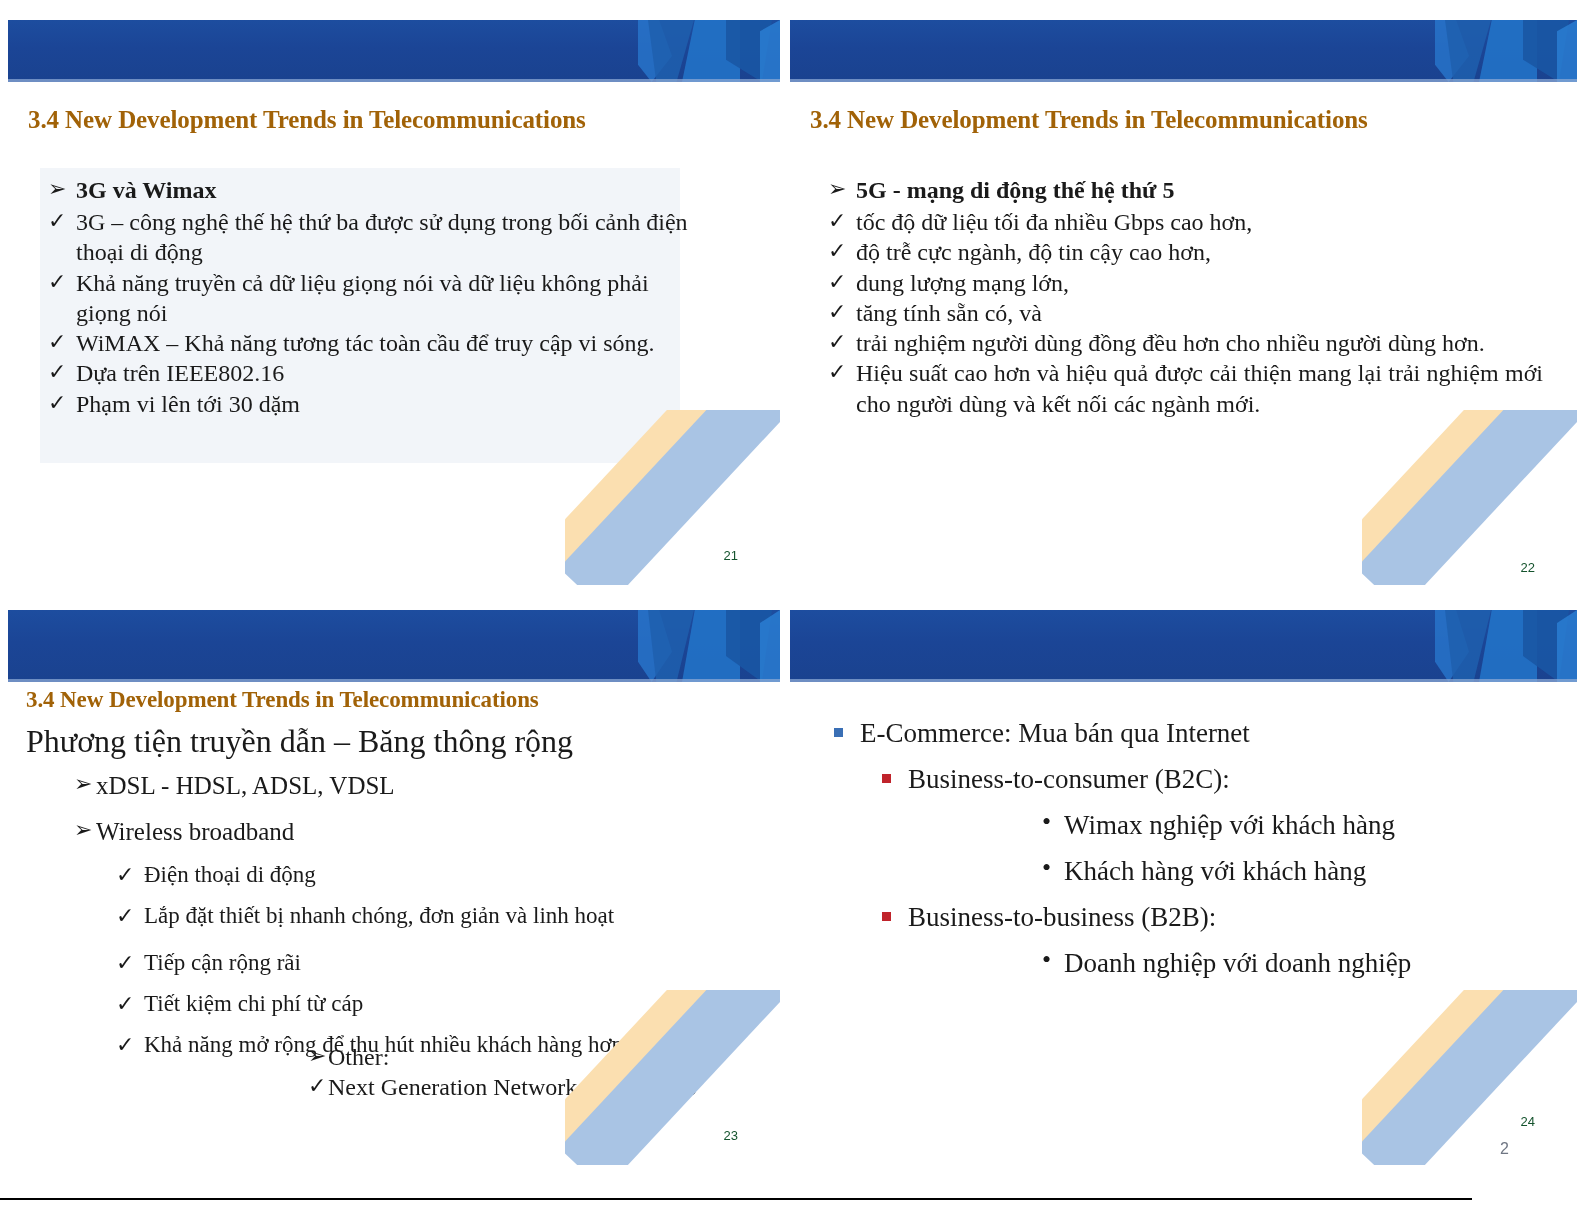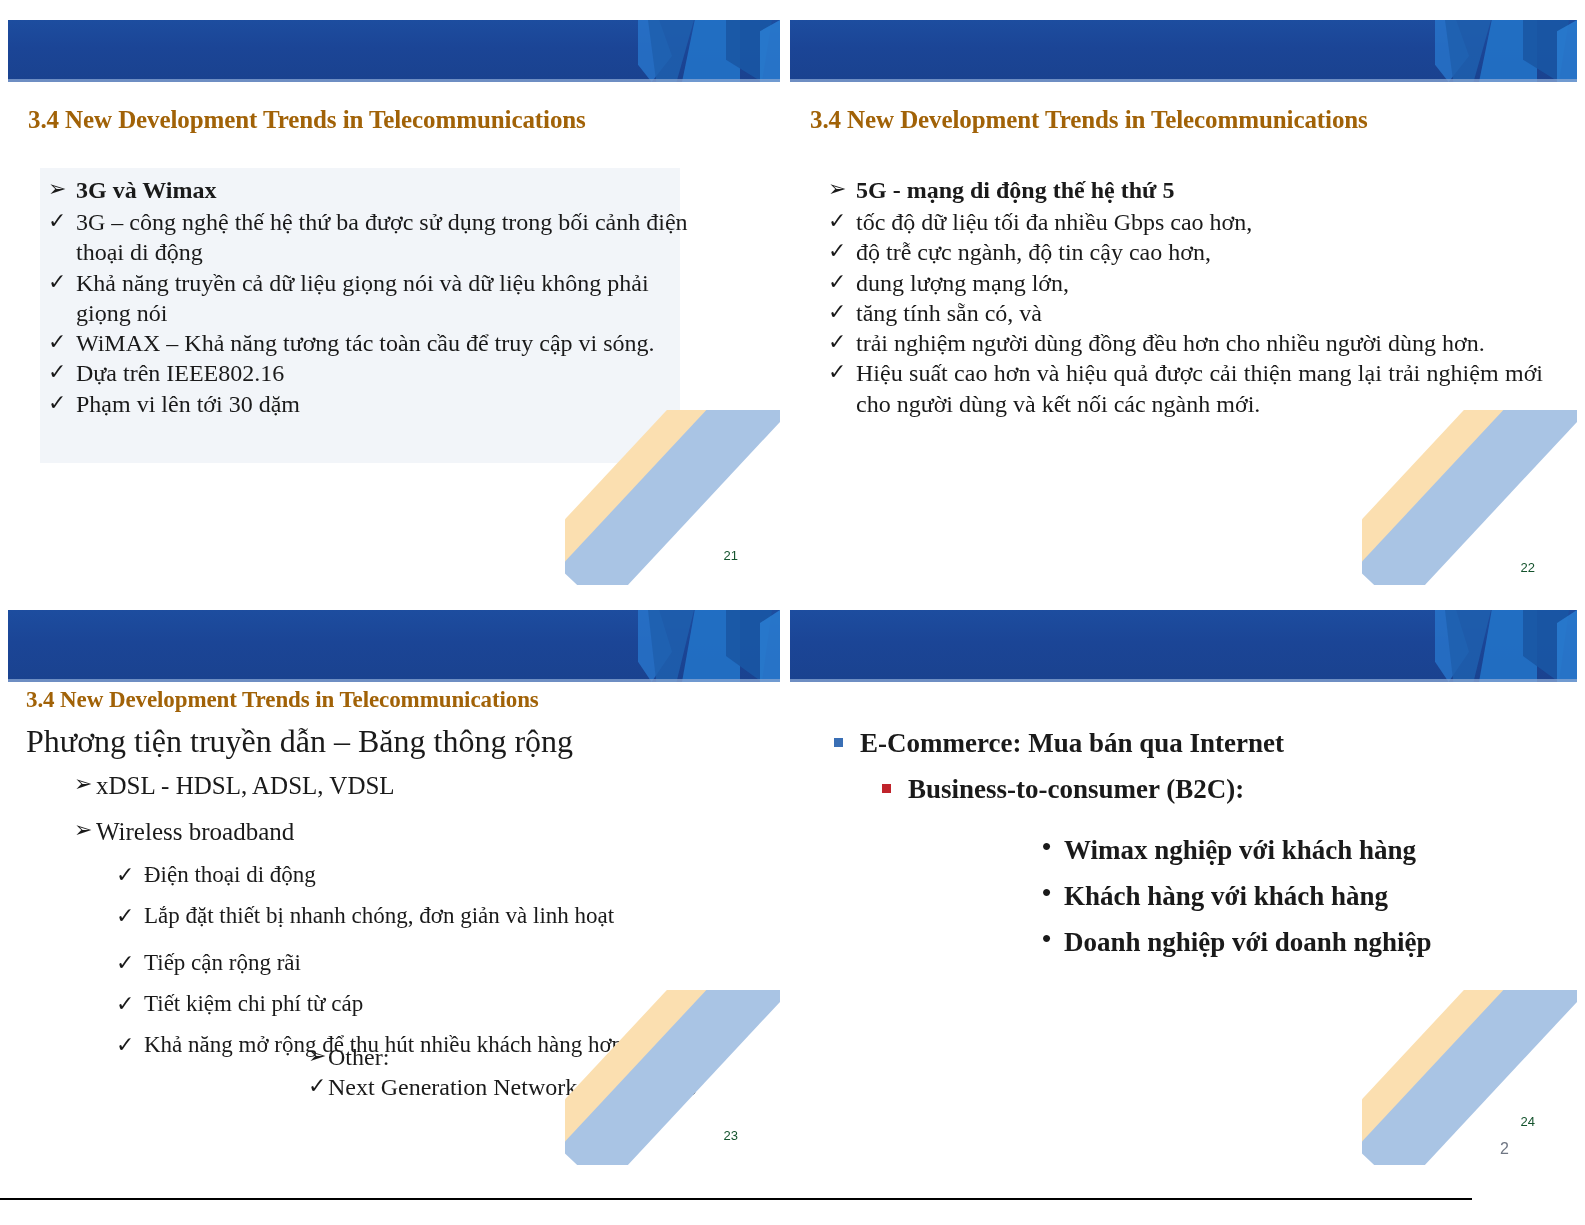--- a/index.html
+++ b/index.html
@@ -352,47 +352,53 @@
 
 <div class="slide slide-r2 slide-c2">
   <div class="header-band r2">
     <span class="facet f4"></span>
     <span class="facet f1"></span>
     <span class="facet f2"></span>
     <span class="facet f3"></span>
     <span class="facet f5"></span>
   </div>
 
-  <div class="body-block" style="left:42px; top:116px; width:720px; font-size:27px;font-weight:bold;">
+  <div class="body-block" style="left:42px; top:106px; width:720px; font-size:27px;">
 
     <div class="li" style="margin-bottom:12px;">
       <span class="sq blue">
           <i></i>
         </span>
       <span class="txt">E-Commerce: Mua bán qua Internet</span>
     </div>
 
-    <div class="li" style="margin-left:48px; margin-bottom:27px;">
+    <div class="li" style="margin-left:48px; margin-bottom:12px;">
       <span class="sq red">
           <i></i>
         </span>
       <span class="txt">Business-to-consumer (B2C):</span>
     </div>
 
     <div class="li" style="margin-left:210px; margin-bottom:12px;">
       <span class="dot">•</span>
       <span class="txt">Wimax nghiệp với khách hàng</span>
     </div>
 
 
     <div class="li" style="margin-left:210px; margin-bottom:12px;">
       <span class="dot">•</span>
       <span class="txt">Khách hàng với khách hàng</span>
     </div>
 
+    <div class="li" style="margin-left:48px; margin-bottom:12px;">
+      <span class="sq red">
+          <i></i>
+        </span>
+      <span class="txt">Business-to-business (B2B):</span>
+    </div>
 
     <div class="li" style="margin-left:210px;">
       <span class="dot">•</span>
       <span class="txt">Doanh nghiệp với doanh nghiệp</span>
     </div>
   </div>
 
   <div class="ribbon">
     <span class="band-tan"></span>
     <span class="band-blue"></span>

